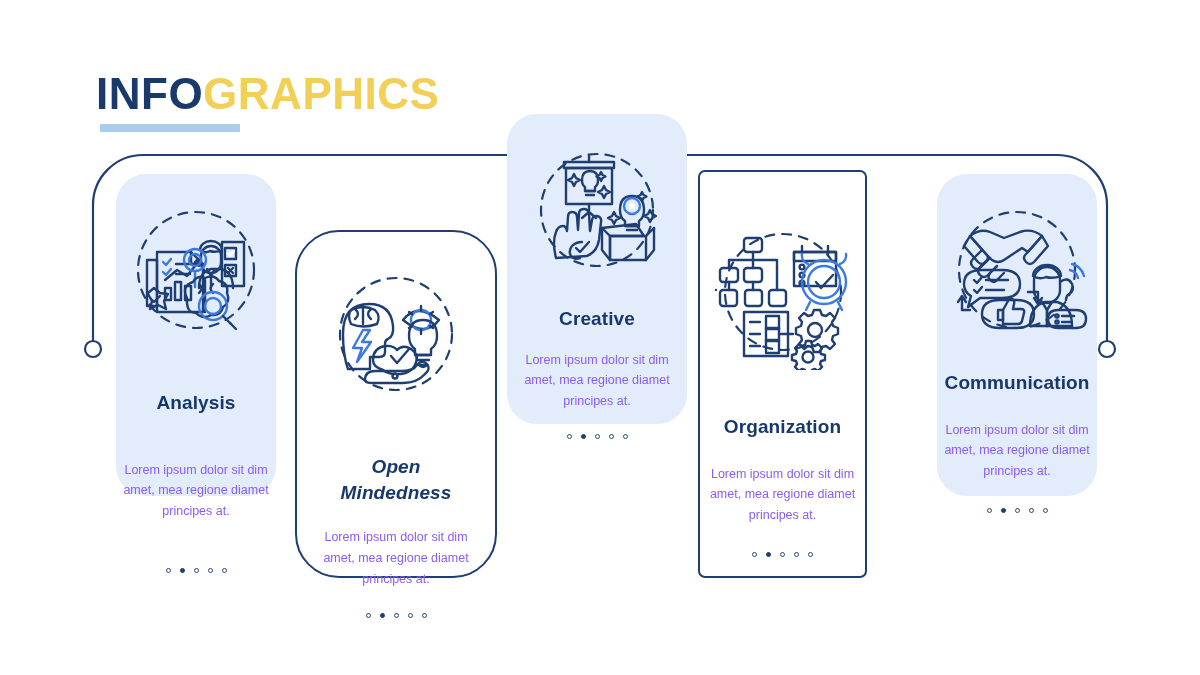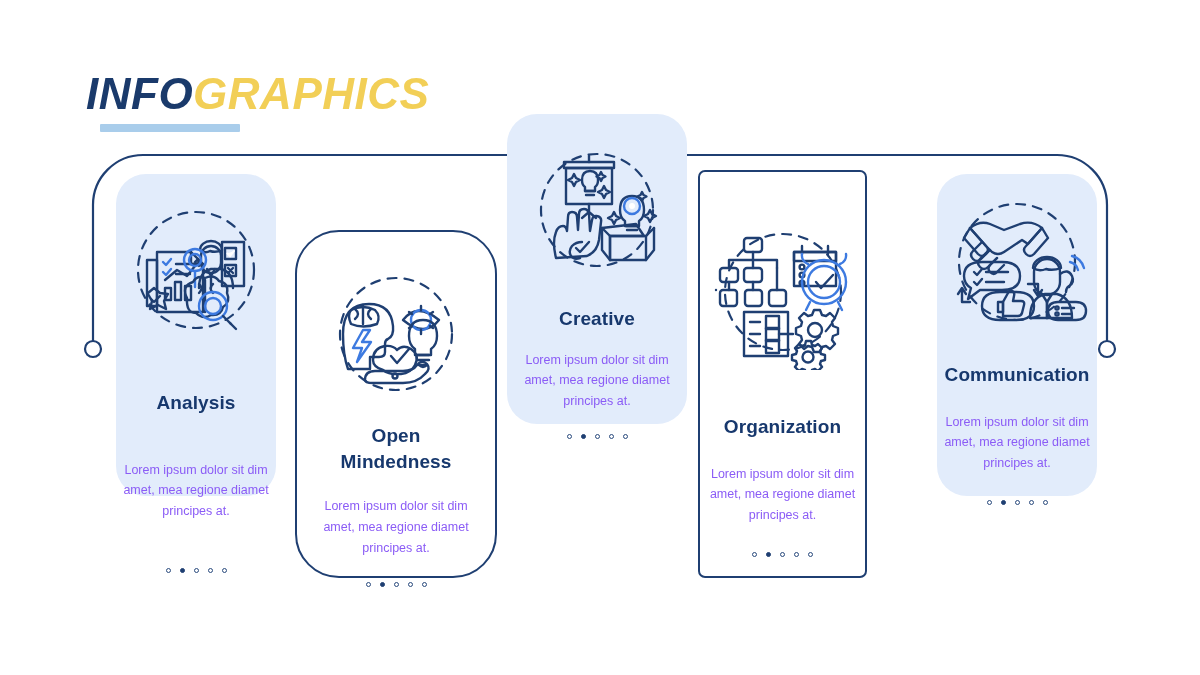--- a/index.html
+++ b/index.html
@@ -6,21 +6,21 @@
   body{
     width:1200px;height:675px;
     background:#ffffff;
     font-family:"Liberation Sans", sans-serif;
     overflow:hidden;
     position:relative;
   }
   .stage{position:absolute;left:0;top:0;width:1200px;height:675px;}
 
   
-  .title-wrap{position:absolute;left:86px;top:72px;font-style:italic;}
+  .title-wrap{position:absolute;left:96px;top:72px;}
   .title{
     font-size:44px;font-weight:700;letter-spacing:0.5px;line-height:1;
     white-space:nowrap;
   }
   .title .t-a{color:#1a3a6b;}
   .title .t-b{color:#f2cf57;}
   .title-bar{
     position:absolute;left:100px;top:124px;
     width:140px;height:8px;background:#a9cdeb;border-radius:1px;
   }
@@ -67,27 +67,27 @@
   }
   .dots{display:flex;gap:9px;align-items:center;justify-content:center;}
   .dot{width:5px;height:5px;border-radius:50%;border:1.2px solid #2a4a7d;box-sizing:border-box;background:transparent;}
   .dot.on{background:#1f3f72;border-color:#1f3f72;}
 
   
   #card-analysis     {left:116px; top:174px;  width:160px; height:322px;  padding-top:24px;gap:20px;}
   #card-open         {left:295px; top:230px;  width:202px; height:348px;  padding-top:30px;}
   #card-creative     {left:507px; top:114px;  width:180px; height:310px;  padding-top:24px;}
   #card-organization {left:698px; top:170px;  width:169px; height:408px;  padding-top:48px;border-radius:7px;}
-  #card-communication{left:937px; top:174px;  width:160px; height:322px;  padding-top:16px;}
+  #card-communication{left:937px; top:174px;  width:160px; height:322px;  padding-top:24px;}
 
   #card-analysis      .card-title{margin-top:22px;}
   #card-analysis      .card-body {margin-top:24px;}
   #card-analysis      .dots      {margin-top:26px;}
 
-  #card-open          .card-title{margin-top:11px;}
+  #card-open          .card-title{margin-top:42px;font-style:italic;}
   #card-open          .card-body {margin-top:22px;}
   #card-open          .dots      {margin-top:24px;}
 
   #card-creative      .card-title{margin-top:18px;}
   #card-creative      .card-body {margin-top:18px;}
   #card-creative      .dots      {margin-top:22px;}
 
   #card-organization  .card-title{margin-top:44px;}
   #card-organization  .card-body {margin-top:24px;}
   #card-organization  .dots      {margin-top:26px;}

